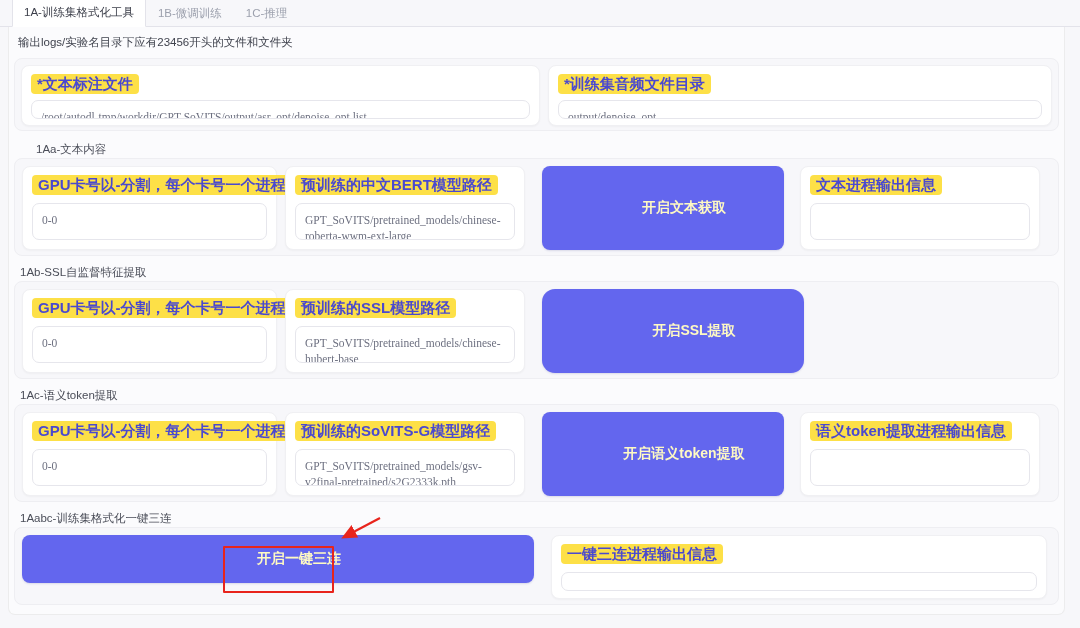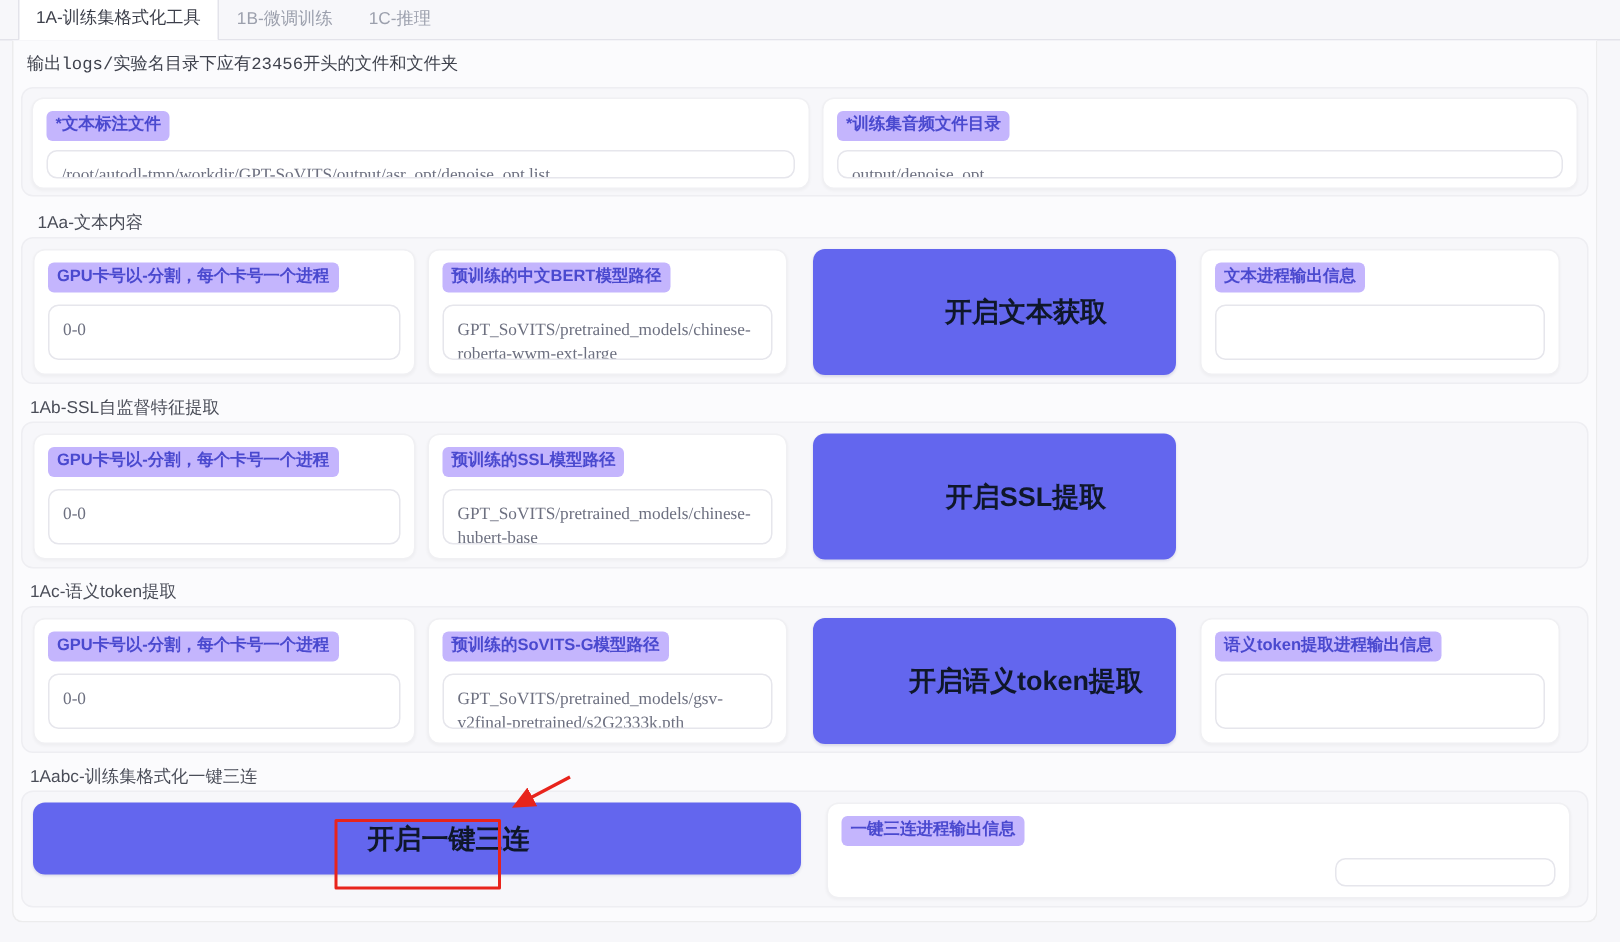--- a/index.html
+++ b/index.html
@@ -52,21 +52,21 @@
   .section-caption {
     font-size: 11.5px;
     color: #4a4d58;
     padding: 0 0 0 2px;
     line-height: 14px;
   }
 
   
   .hint {
     position: absolute; left: 18px; top: 35px;
-    font-size: 11.5px; color: #3f424d; font-family: Liberation Mono, monospace;
+    font-size: 11.5px; color: #3f424d;
   }
 
   .group {
     position: absolute;
     background: #f7f7fa;
     border: 1px solid #eeeef2;
     border-radius: 8px;
     display: flex;
     gap: 0px;
   }
@@ -77,23 +77,23 @@
     border: 1px solid #f0f0f3;
     border-radius: 8px;
     padding: 8px 9px 9px 9px;
     display: flex;
     flex-direction: column;
     box-shadow: 0 1px 2px rgba(20,20,40,.035);
   }
   .chip {
     display: inline-block;
     align-self: flex-start;
-    background: #c4b5fd;
+    background: #fde047;
     color: #4a49cf;
-    font-size: 11px;
+    font-size: 15px;
     font-weight: bold;
     line-height: 13px;
     padding: 3px 6px 4px 6px;
     border-radius: 4px;
     white-space: nowrap;
     margin-bottom: 8px;
   }
   .chip.req { color: #4a49cf; }
   .txt {
     flex: 1 1 auto;
@@ -107,24 +107,24 @@
     resize: none;
     outline: none;
     line-height: 16px;
     overflow: hidden;
     position: relative;
   }
   .txt::placeholder { color: #b6b8c2; }
 
   .runbtn {
     background: #6366ee;
-    color: #0f172a;
+    color: #fef9c3;
     border: none;
     border-radius: 8px;
-    font-size: 18px;
+    font-size: 14px;
     font-weight: bold;
     font-family: "Liberation Sans", "DejaVu Sans", sans-serif;
     cursor: pointer;
     box-shadow: 0 1px 2px rgba(60,60,140,.16);
     display: flex; align-items: center; justify-content: center; padding-left: 48px;
   }
 
   
   .anno-box {
     position: absolute;
@@ -151,21 +151,21 @@
   <div class="fieldcard" style="width:520px; height:61px; margin-right:8px;">
     <span class="chip req">*文本标注文件</span>
     <textarea class="txt" rows="1" style="height: 28px; margin-top: -2px;">/root/autodl-tmp/workdir/GPT-SoVITS/output/asr_opt/denoise_opt.list</textarea>
   </div>
   <div class="fieldcard" style="width:505px; height:61px;">
     <span class="chip req">*训练集音频文件目录</span>
     <textarea class="txt" rows="1" style="height: 28px; margin-top: -2px;">output/denoise_opt</textarea>
   </div>
 </div>
 
-<div class="section-caption" style="position:absolute; left:23px; top:142px;">1Aa-文本内容</div>
+<div class="section-caption" style="position:absolute; left:34px; top:142px;">1Aa-文本内容</div>
 <div class="group" style="left:14px; top:158px; width:1045px; height:98px; padding:7px;">
   <div class="fieldcard" style="width:255px; height:84px; margin-right:8px;">
     <span class="chip">GPU卡号以-分割，每个卡号一个进程</span>
     <textarea class="txt" rows="2" style="height: 44px;">0-0</textarea>
   </div>
   <div class="fieldcard" style="width:240px; height:84px; margin-right:17px;">
     <span class="chip">预训练的中文BERT模型路径</span>
     <textarea class="txt" rows="2" style="height: 44px;">GPT_SoVITS/pretrained_models/chinese-roberta-wwm-ext-large</textarea>
   </div>
   <button class="runbtn" style="width:242px; height:84px; margin-right:16px;">开启文本获取</button>
@@ -178,21 +178,21 @@
 <div class="section-caption" style="position:absolute; left:18px; top:265px;">1Ab-SSL自监督特征提取</div>
 <div class="group" style="left:14px; top:281px; width:1045px; height:98px; padding:7px;">
   <div class="fieldcard" style="width:255px; height:84px; margin-right:8px;">
     <span class="chip">GPU卡号以-分割，每个卡号一个进程</span>
     <textarea class="txt" rows="2" style="height: 44px;">0-0</textarea>
   </div>
   <div class="fieldcard" style="width:240px; height:84px; margin-right:17px;">
     <span class="chip">预训练的SSL模型路径</span>
     <textarea class="txt" rows="2" style="height: 44px;">GPT_SoVITS/pretrained_models/chinese-hubert-base</textarea>
   </div>
-  <button class="runbtn" style="width:242px; height:84px; margin-right:16px;">开启SSL提取</button>
+  <button class="runbtn" style="width:262px; height:84px; margin-right:16px;border-radius:13px;">开启SSL提取</button>
 </div>
 
 <div class="section-caption" style="position:absolute; left:18px; top:388px;text-align:right;">1Ac-语义token提取</div>
 <div class="group" style="left:14px; top:404px; width:1045px; height:98px; padding:7px;">
   <div class="fieldcard" style="width:255px; height:84px; margin-right:8px;">
     <span class="chip">GPU卡号以-分割，每个卡号一个进程</span>
     <textarea class="txt" rows="2" style="height: 44px;">0-0</textarea>
   </div>
   <div class="fieldcard" style="width:240px; height:84px; margin-right:17px;">
     <span class="chip">预训练的SoVITS-G模型路径</span>
@@ -201,21 +201,21 @@
   <button class="runbtn" style="width:242px; height:84px; margin-right:16px;">开启语义token提取</button>
   <div class="fieldcard" style="width:240px; height:84px;">
     <span class="chip">语义token提取进程输出信息</span>
     <textarea class="txt" rows="2" style="height: 36px;"></textarea>
   </div>
 </div>
 
 <div class="section-caption" style="position:absolute; left:18px; top:511px;">1Aabc-训练集格式化一键三连</div>
 <div class="group" style="left:14px; top:527px; width:1045px; height:78px; padding:7px;">
   <button class="runbtn" style="width:512px; height:48px; margin-right:17px;">开启一键三连</button>
-  <div class="fieldcard" style="width:496px; height:64px;align-items:flex-end;">
+  <div class="fieldcard" style="width:496px; height:64px;">
     <span class="chip">一键三连进程输出信息</span>
     <textarea class="txt" rows="1" style="height: 26px;"></textarea>
   </div>
 </div>
 
 <div class="anno-box" style="left:223px; top:546px; width:111px; height:47px;"></div>
 <svg class="anno-arrow" style="left:330px; top:510px; width:60px; height:40px;" viewBox="0 0 60 40">
   <defs>
     <marker id="ah" markerWidth="7" markerHeight="7" refX="5.6" refY="3.2" orient="auto">
       <path d="M0,0 L7,3.2 L0,6.4 z" fill="#e8241c"></path>

